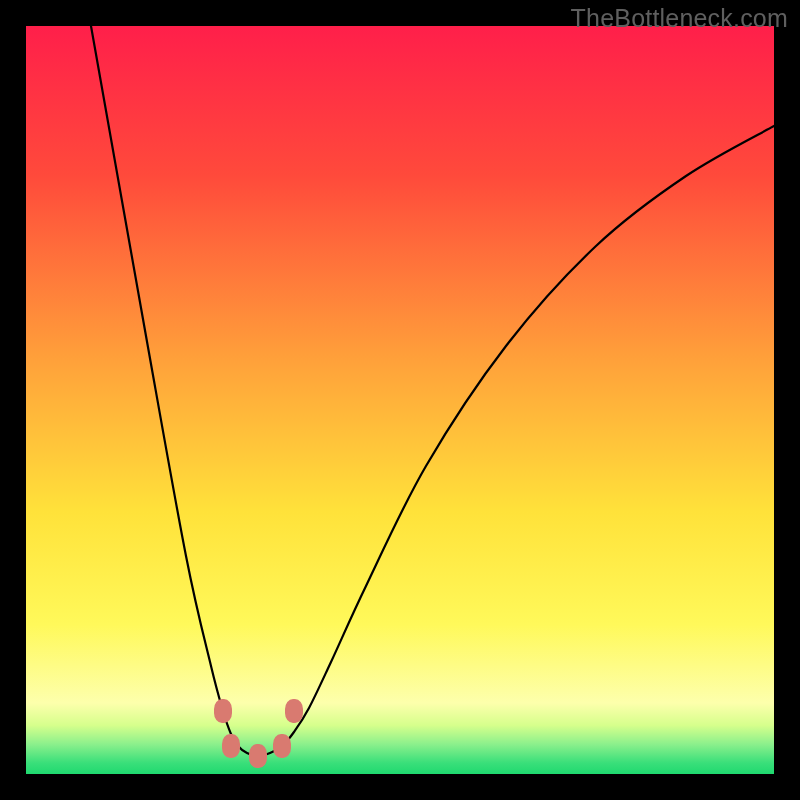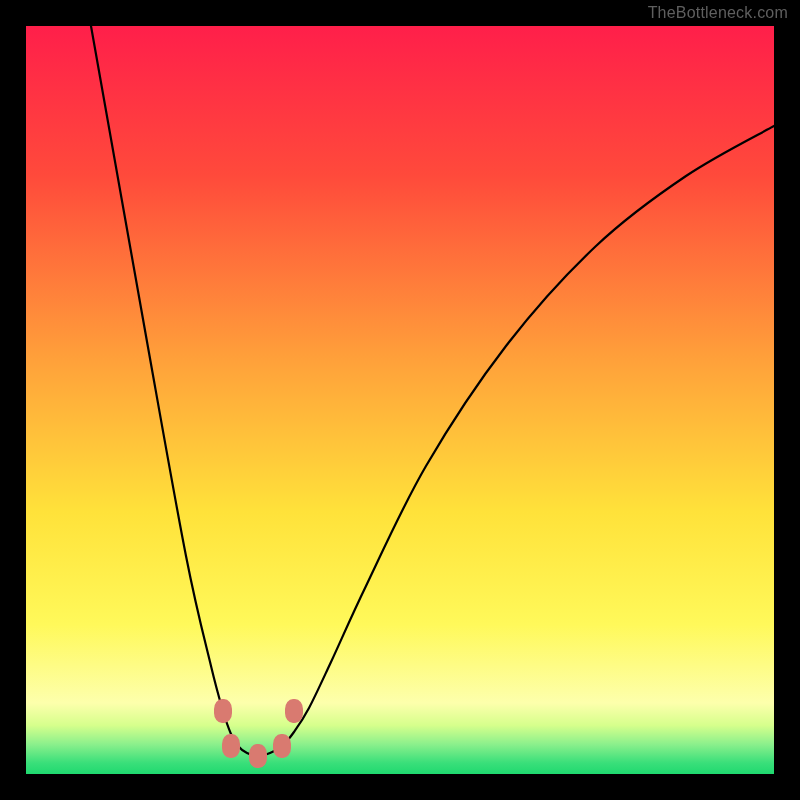--- a/index.html
+++ b/index.html
@@ -24,21 +24,21 @@
     left: 0;
     top: 0;
     width: 748px;
     height: 748px;
   }
   .watermark {
     position: absolute;
     top: 4px;
     right: 12px;
     color: #5f5f5f;
-    font-size: 16px;
+    font-size: 25px;
     font-weight: 500;
     letter-spacing: 0.2px;
     z-index: 5;
   }
   svg.curve {
     position: absolute;
     left: 0;
     top: 0;
     width: 748px;
     height: 748px;

